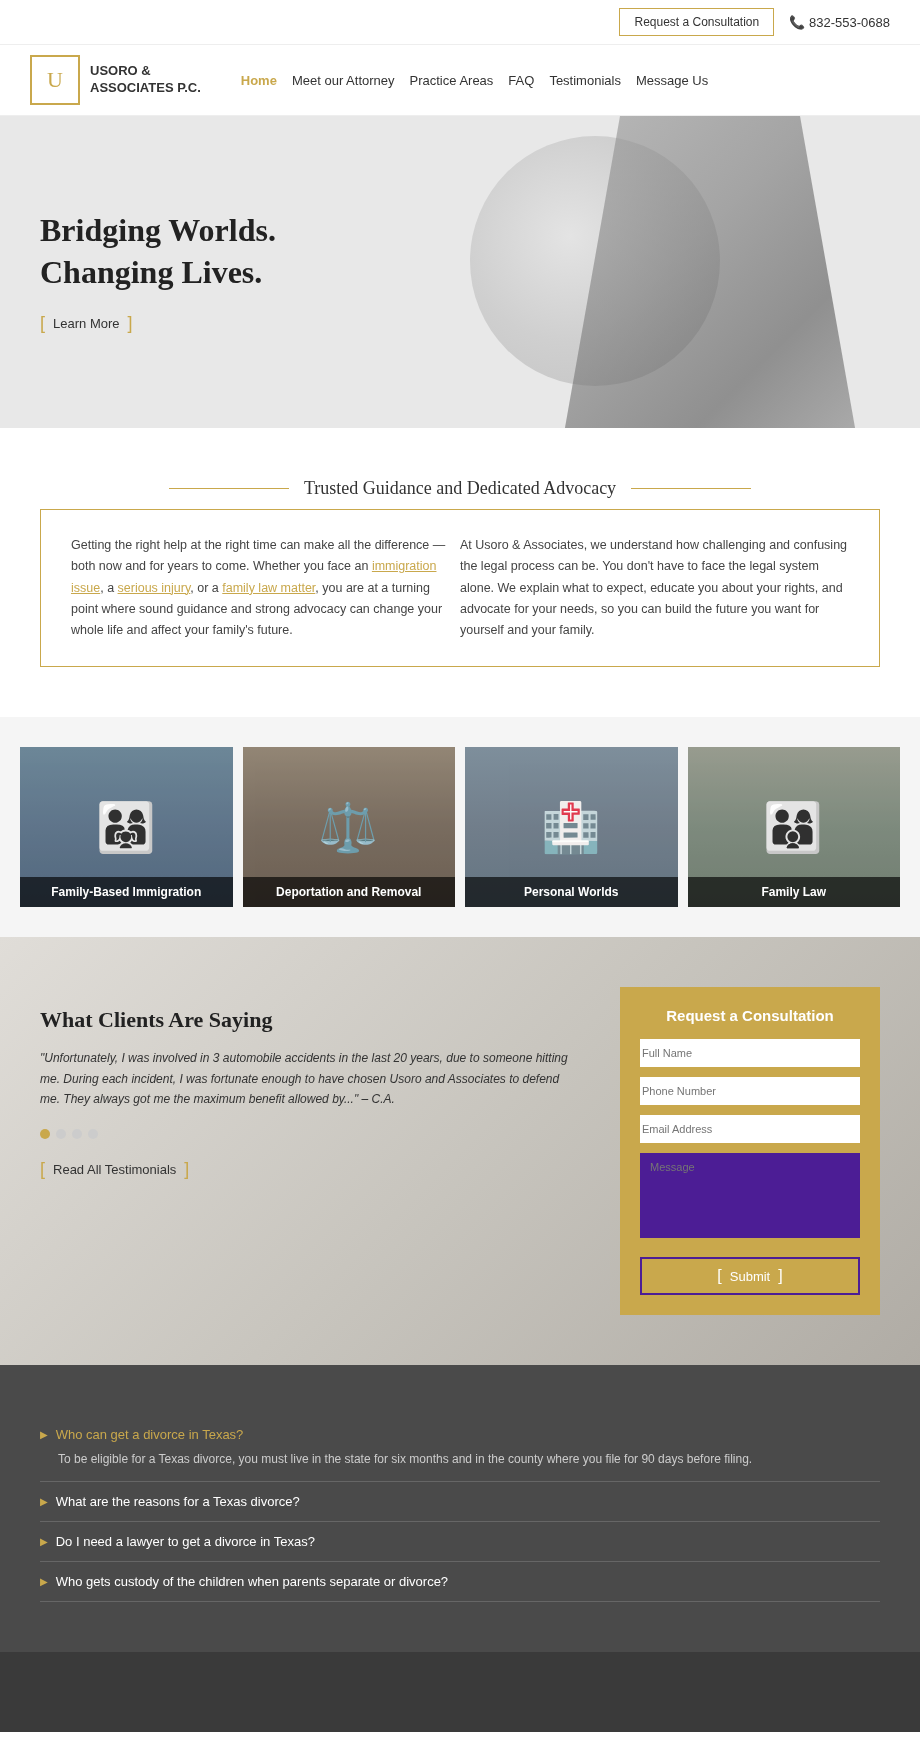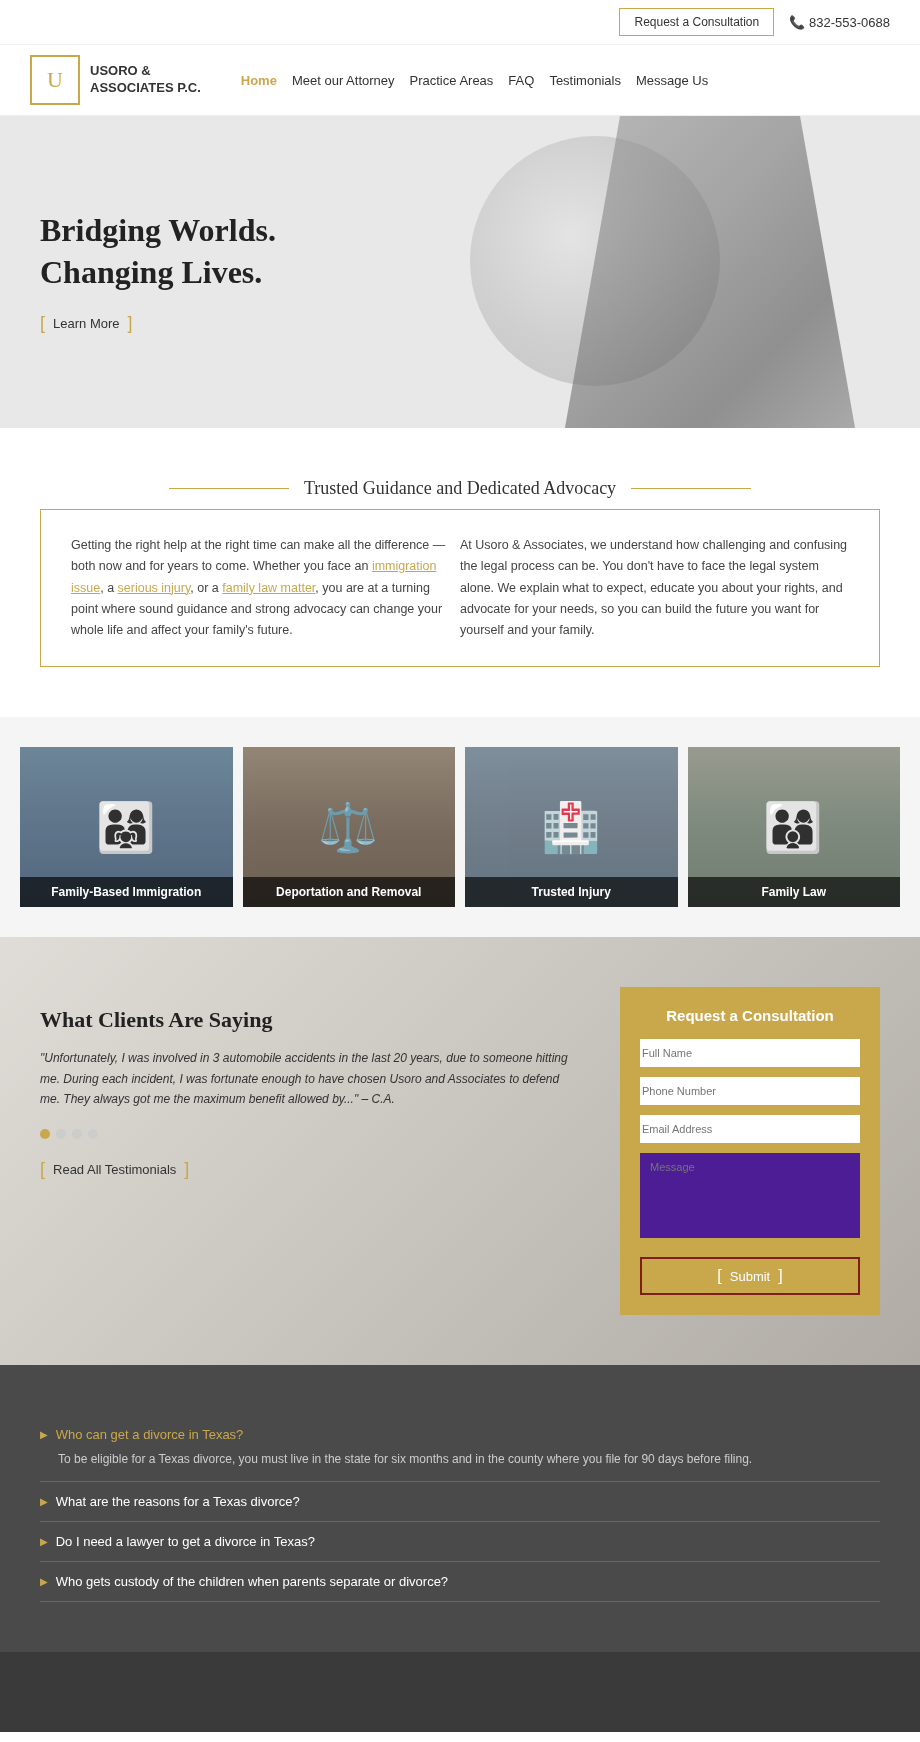--- a/index.html
+++ b/index.html
@@ -277,21 +277,21 @@
       height: 85px;
       resize: none;
     }
     .submit-btn {
       display: flex;
       align-items: center;
       justify-content: center;
       gap: 8px;
       width: 100%;
       background: #c9a84c;
-      border: 2px solid #7f1d1d;
+      border: 2px solid #4c1d95;
       color: #fff;
       padding: 8px;
       font-family: Arial, sans-serif;
       font-size: 13px;
       cursor: pointer;
       margin-top: 5px;
     }
     .submit-btn::before { content: '['; font-size: 16px; }
     .submit-btn::after { content: ']'; font-size: 16px; }
 
@@ -405,21 +405,21 @@
     <div class="practice-card">
       <div style="width:100%;height:160px;background:linear-gradient(180deg,#4a6b80 0%,#3a5570 50%,#2a4560 100%);display:flex;align-items:center;justify-content:center;font-size:48px;opacity:0.8;">👨‍👩‍👧</div>
       <div class="practice-label">Family-Based Immigration</div>
     </div>
     <div class="practice-card">
       <div style="width:100%;height:160px;background:linear-gradient(180deg,#7a6a55 0%,#5a4a3a 50%,#4a3a2a 100%);display:flex;align-items:center;justify-content:center;font-size:48px;opacity:0.8;">⚖️</div>
       <div class="practice-label">Deportation and Removal</div>
     </div>
     <div class="practice-card">
       <div style="width:100%;height:160px;background:linear-gradient(180deg,#607585 0%,#506070 50%,#405565 100%);display:flex;align-items:center;justify-content:center;font-size:48px;opacity:0.8;">🏥</div>
-      <div class="practice-label">Trusted Injury</div>
+      <div class="practice-label">Personal Worlds</div>
     </div>
     <div class="practice-card">
       <div style="width:100%;height:160px;background:linear-gradient(180deg,#808575 0%,#607060 50%,#506050 100%);display:flex;align-items:center;justify-content:center;font-size:48px;opacity:0.8;">👨‍👩‍👦</div>
       <div class="practice-label">Family Law</div>
     </div>
   </div>
 </div>
 
 <div class="testimonials-section">
   <div class="testimonials-left">

